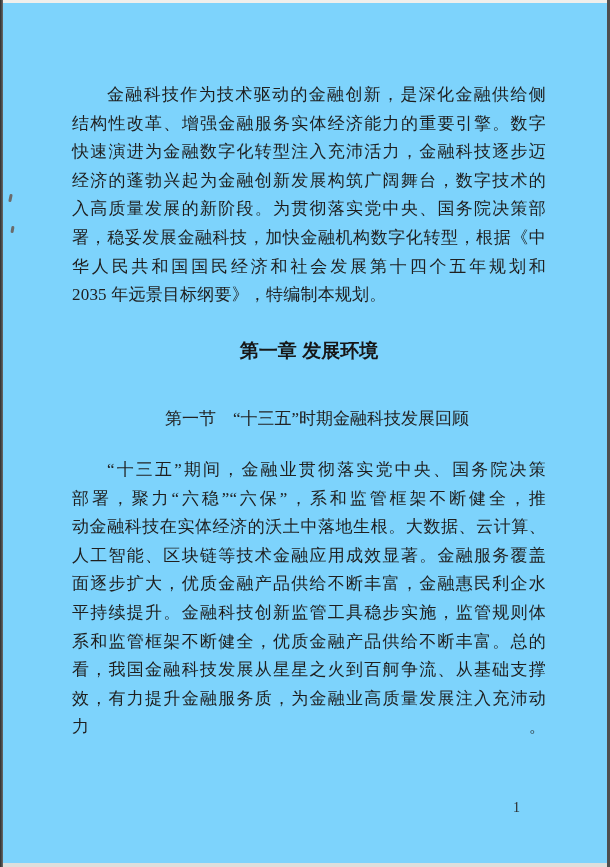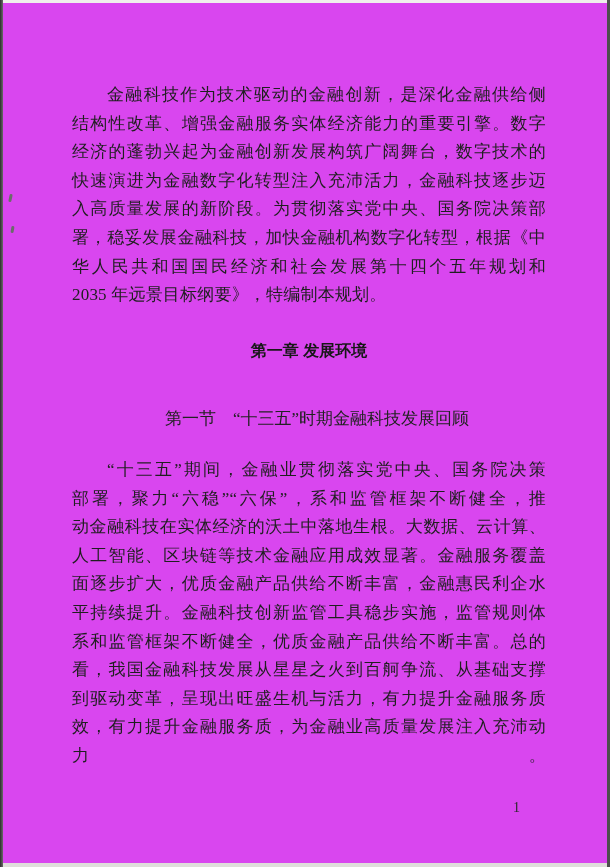--- a/index.html
+++ b/index.html
@@ -4,21 +4,21 @@
 <style>
   html, body {
     margin: 0;
     padding: 0;
     background: #ffffff;
   }
   .scan-page {
     position: relative;
     width: 610px;
     height: 867px;
-    background: #d946ef;
+    background: #7dd3fc;
     overflow: hidden;
     font-family: "Liberation Serif", "DejaVu Serif", serif;
     text-decoration: underline;
   }
   
   .edge-left {
     position: absolute; left: 0; top: 0;
     width: 3px; height: 867px;
     background: linear-gradient(to right, #2d2d2d, #6a6a6a);
   }
@@ -61,21 +61,21 @@
   .line.indent { text-indent: 35px; }
   .line.last {
     text-align: right;
     text-align-last: left;
   }
   .chapter-heading {
     position: absolute;
     left: 72px; top: 337px;
     width: 474px;
     margin: 0;
-    font-size: 16px;
+    font-size: 19px;
     line-height: 28px;
     font-weight: bold;
     text-align: center;
     font-family: "Liberation Sans", "DejaVu Sans", sans-serif;
     color: #171717;
   }
   .section-heading {
     position: absolute;
     left: 72px; top: 398px;
     width: 474px;
@@ -101,40 +101,39 @@
   <div class="edge-top"></div>
   <div class="edge-left"></div>
   <div class="edge-right"></div>
   <div class="edge-bottom"></div>
   <div class="speck speck-1"></div>
   <div class="speck speck-2"></div>
 
   <div class="para para-1">
     <div class="line indent">金融科技作为技术驱动的金融创新，是深化金融供给侧</div>
     <div class="line">结构性改革、增强金融服务实体经济能力的重要引擎。数字</div>
+    <div class="line">快速演进为金融数字化转型注入充沛活力，金融科技逐步迈</div>
     <div class="line">经济的蓬勃兴起为金融创新发展构筑广阔舞台，数字技术的</div>
-    <div class="line">快速演进为金融数字化转型注入充沛活力，金融科技逐步迈</div>
     <div class="line">入高质量发展的新阶段。为贯彻落实党中央、国务院决策部</div>
     <div class="line">署，稳妥发展金融科技，加快金融机构数字化转型，根据《中</div>
     <div class="line">华人民共和国国民经济和社会发展第十四个五年规划和</div>
     <div class="line last">2035 年远景目标纲要》，特编制本规划。</div>
   </div>
 
   <h1 class="chapter-heading">第一章 发展环境</h1>
 
   <h2 class="section-heading">第一节　“十三五”时期金融科技发展回顾</h2>
 
   <div class="para para-2">
     <div class="line indent">“十三五”期间，金融业贯彻落实党中央、国务院决策</div>
     <div class="line">部署，聚力“六稳”“六保”，系和监管框架不断健全，推</div>
     <div class="line">动金融科技在实体经济的沃土中落地生根。大数据、云计算、</div>
     <div class="line">人工智能、区块链等技术金融应用成效显著。金融服务覆盖</div>
     <div class="line">面逐步扩大，优质金融产品供给不断丰富，金融惠民利企水</div>
     <div class="line">平持续提升。金融科技创新监管工具稳步实施，监管规则体</div>
     <div class="line">系和监管框架不断健全，优质金融产品供给不断丰富。总的</div>
     <div class="line">看，我国金融科技发展从星星之火到百舸争流、从基础支撑</div>
-    <div class="line">到驱动变革，呈现出旺盛生机与活力，有力提升金融服务质</div>
     <div class="line">效，有力提升金融服务质，为金融业高质量发展注入充沛动力。</div>
   </div>
 
   <div class="page-number">1</div>
 
 </div>
 
 </body></html>

